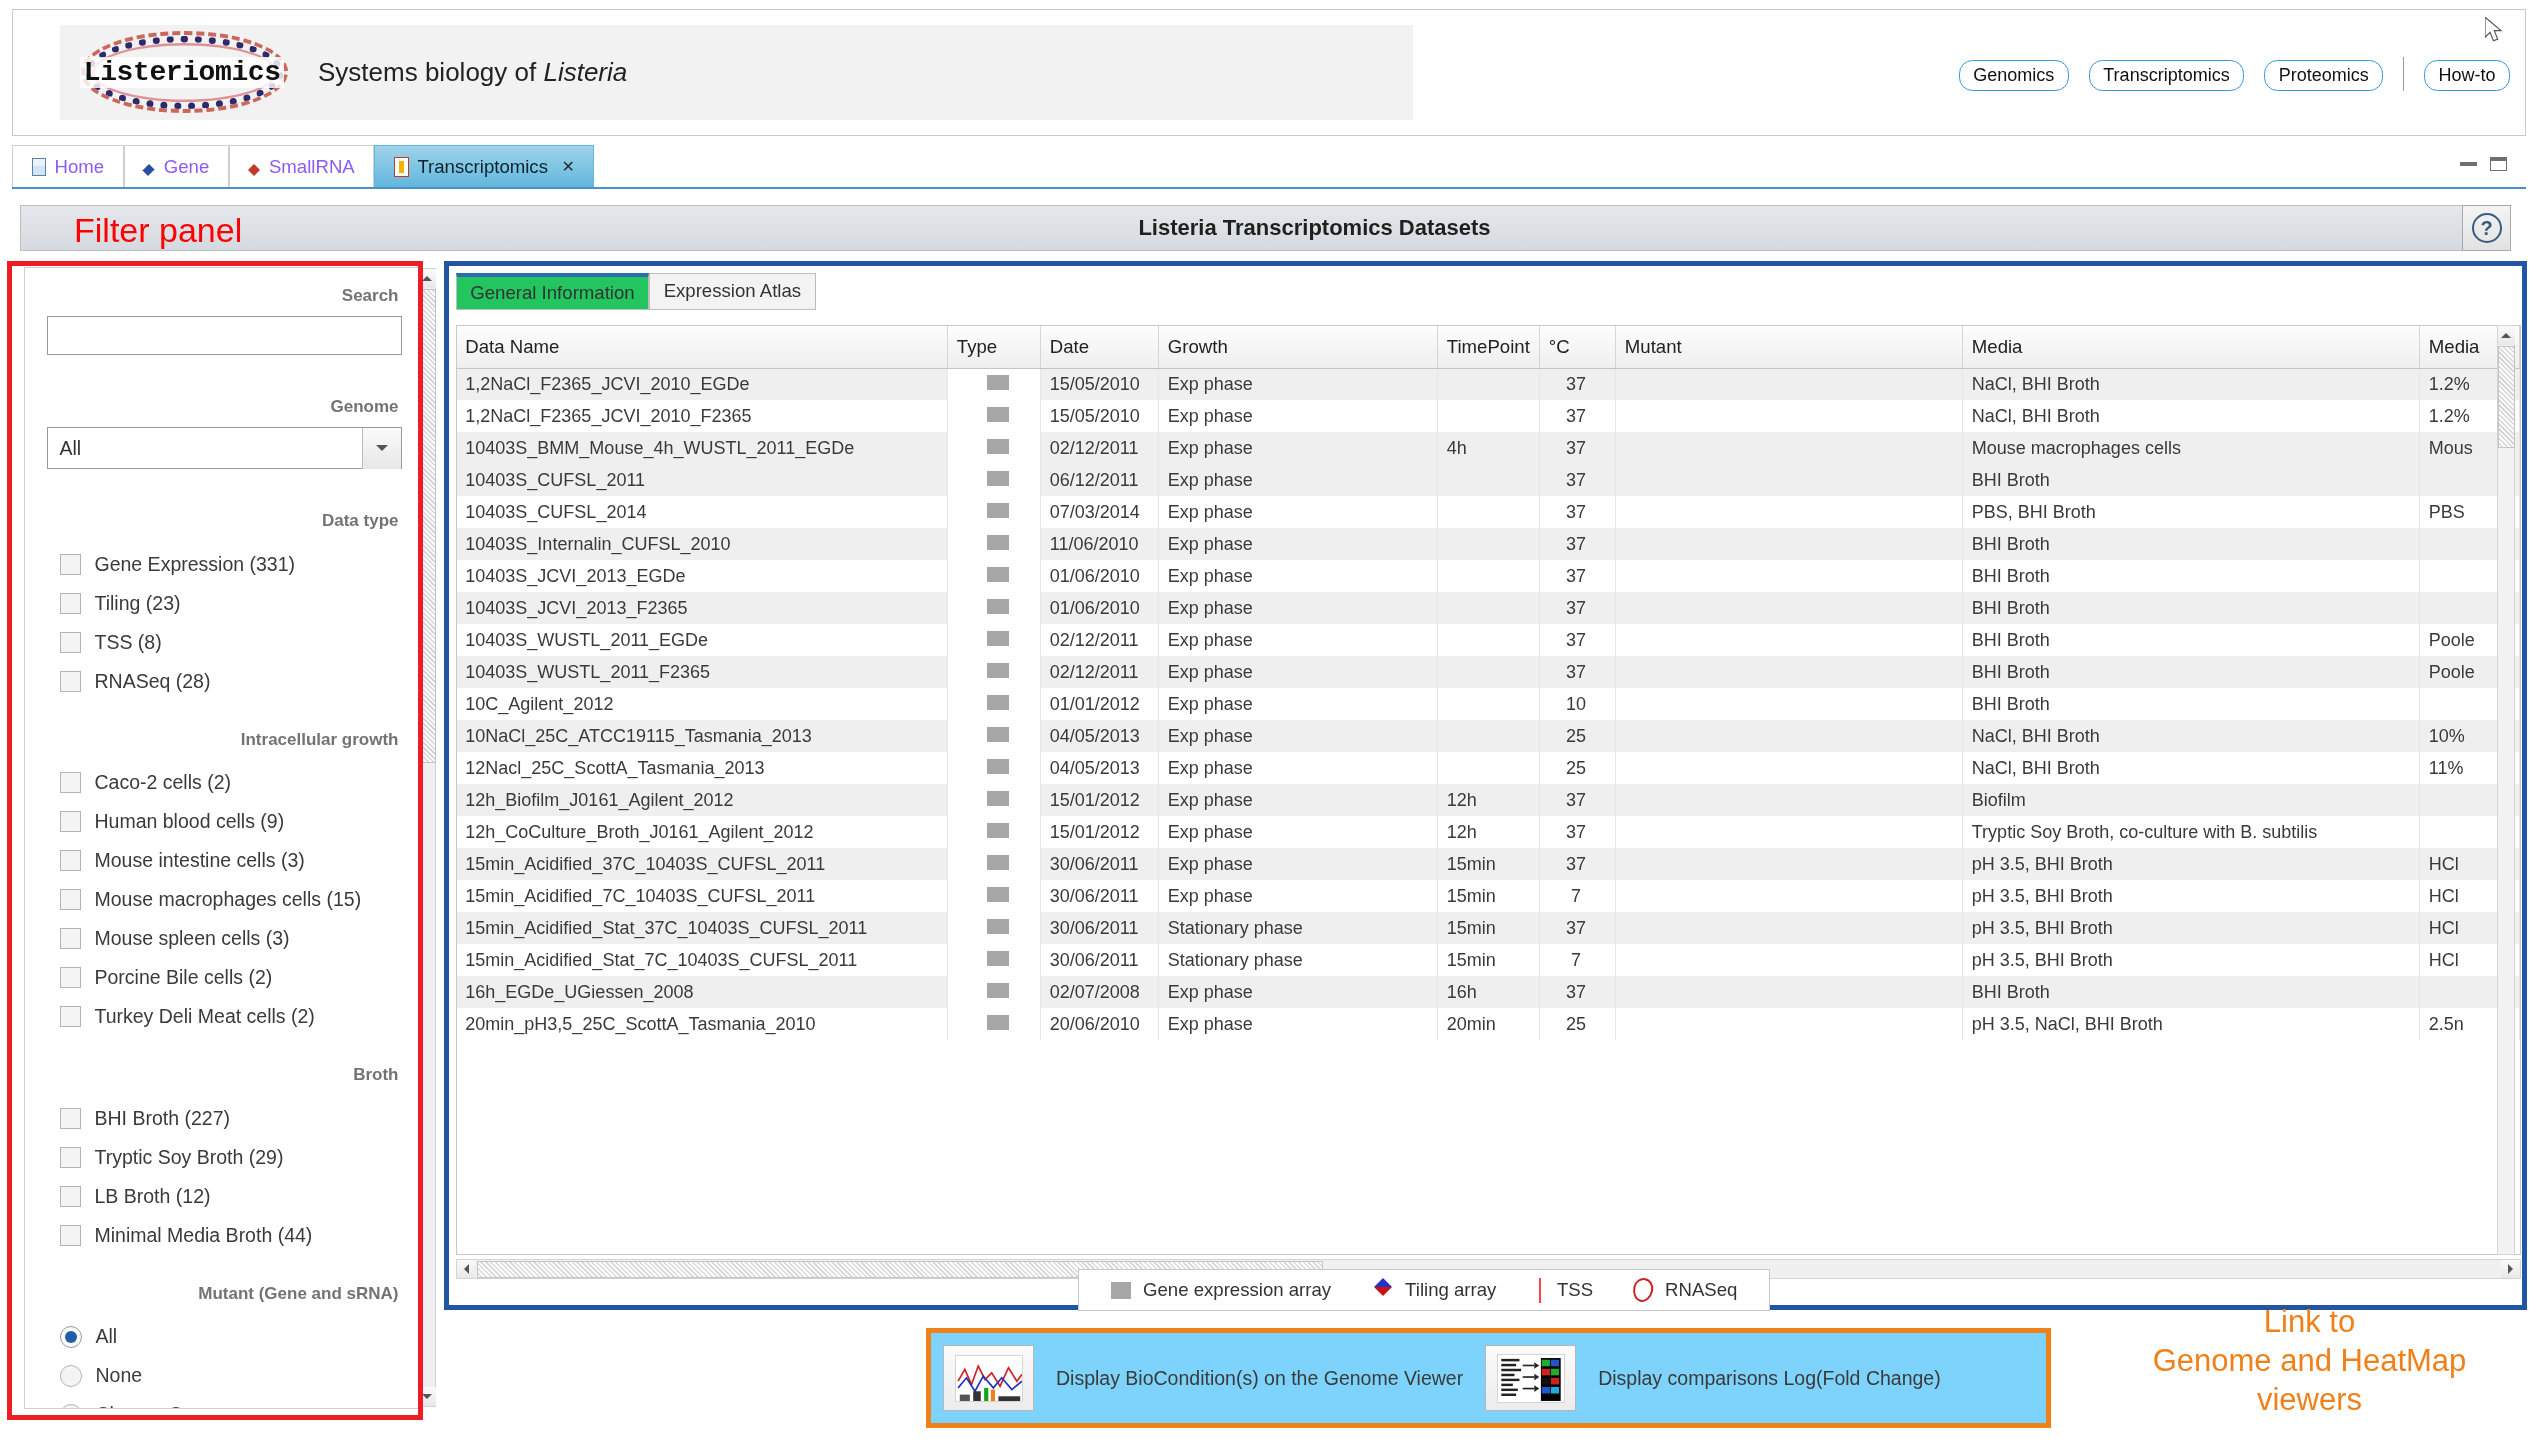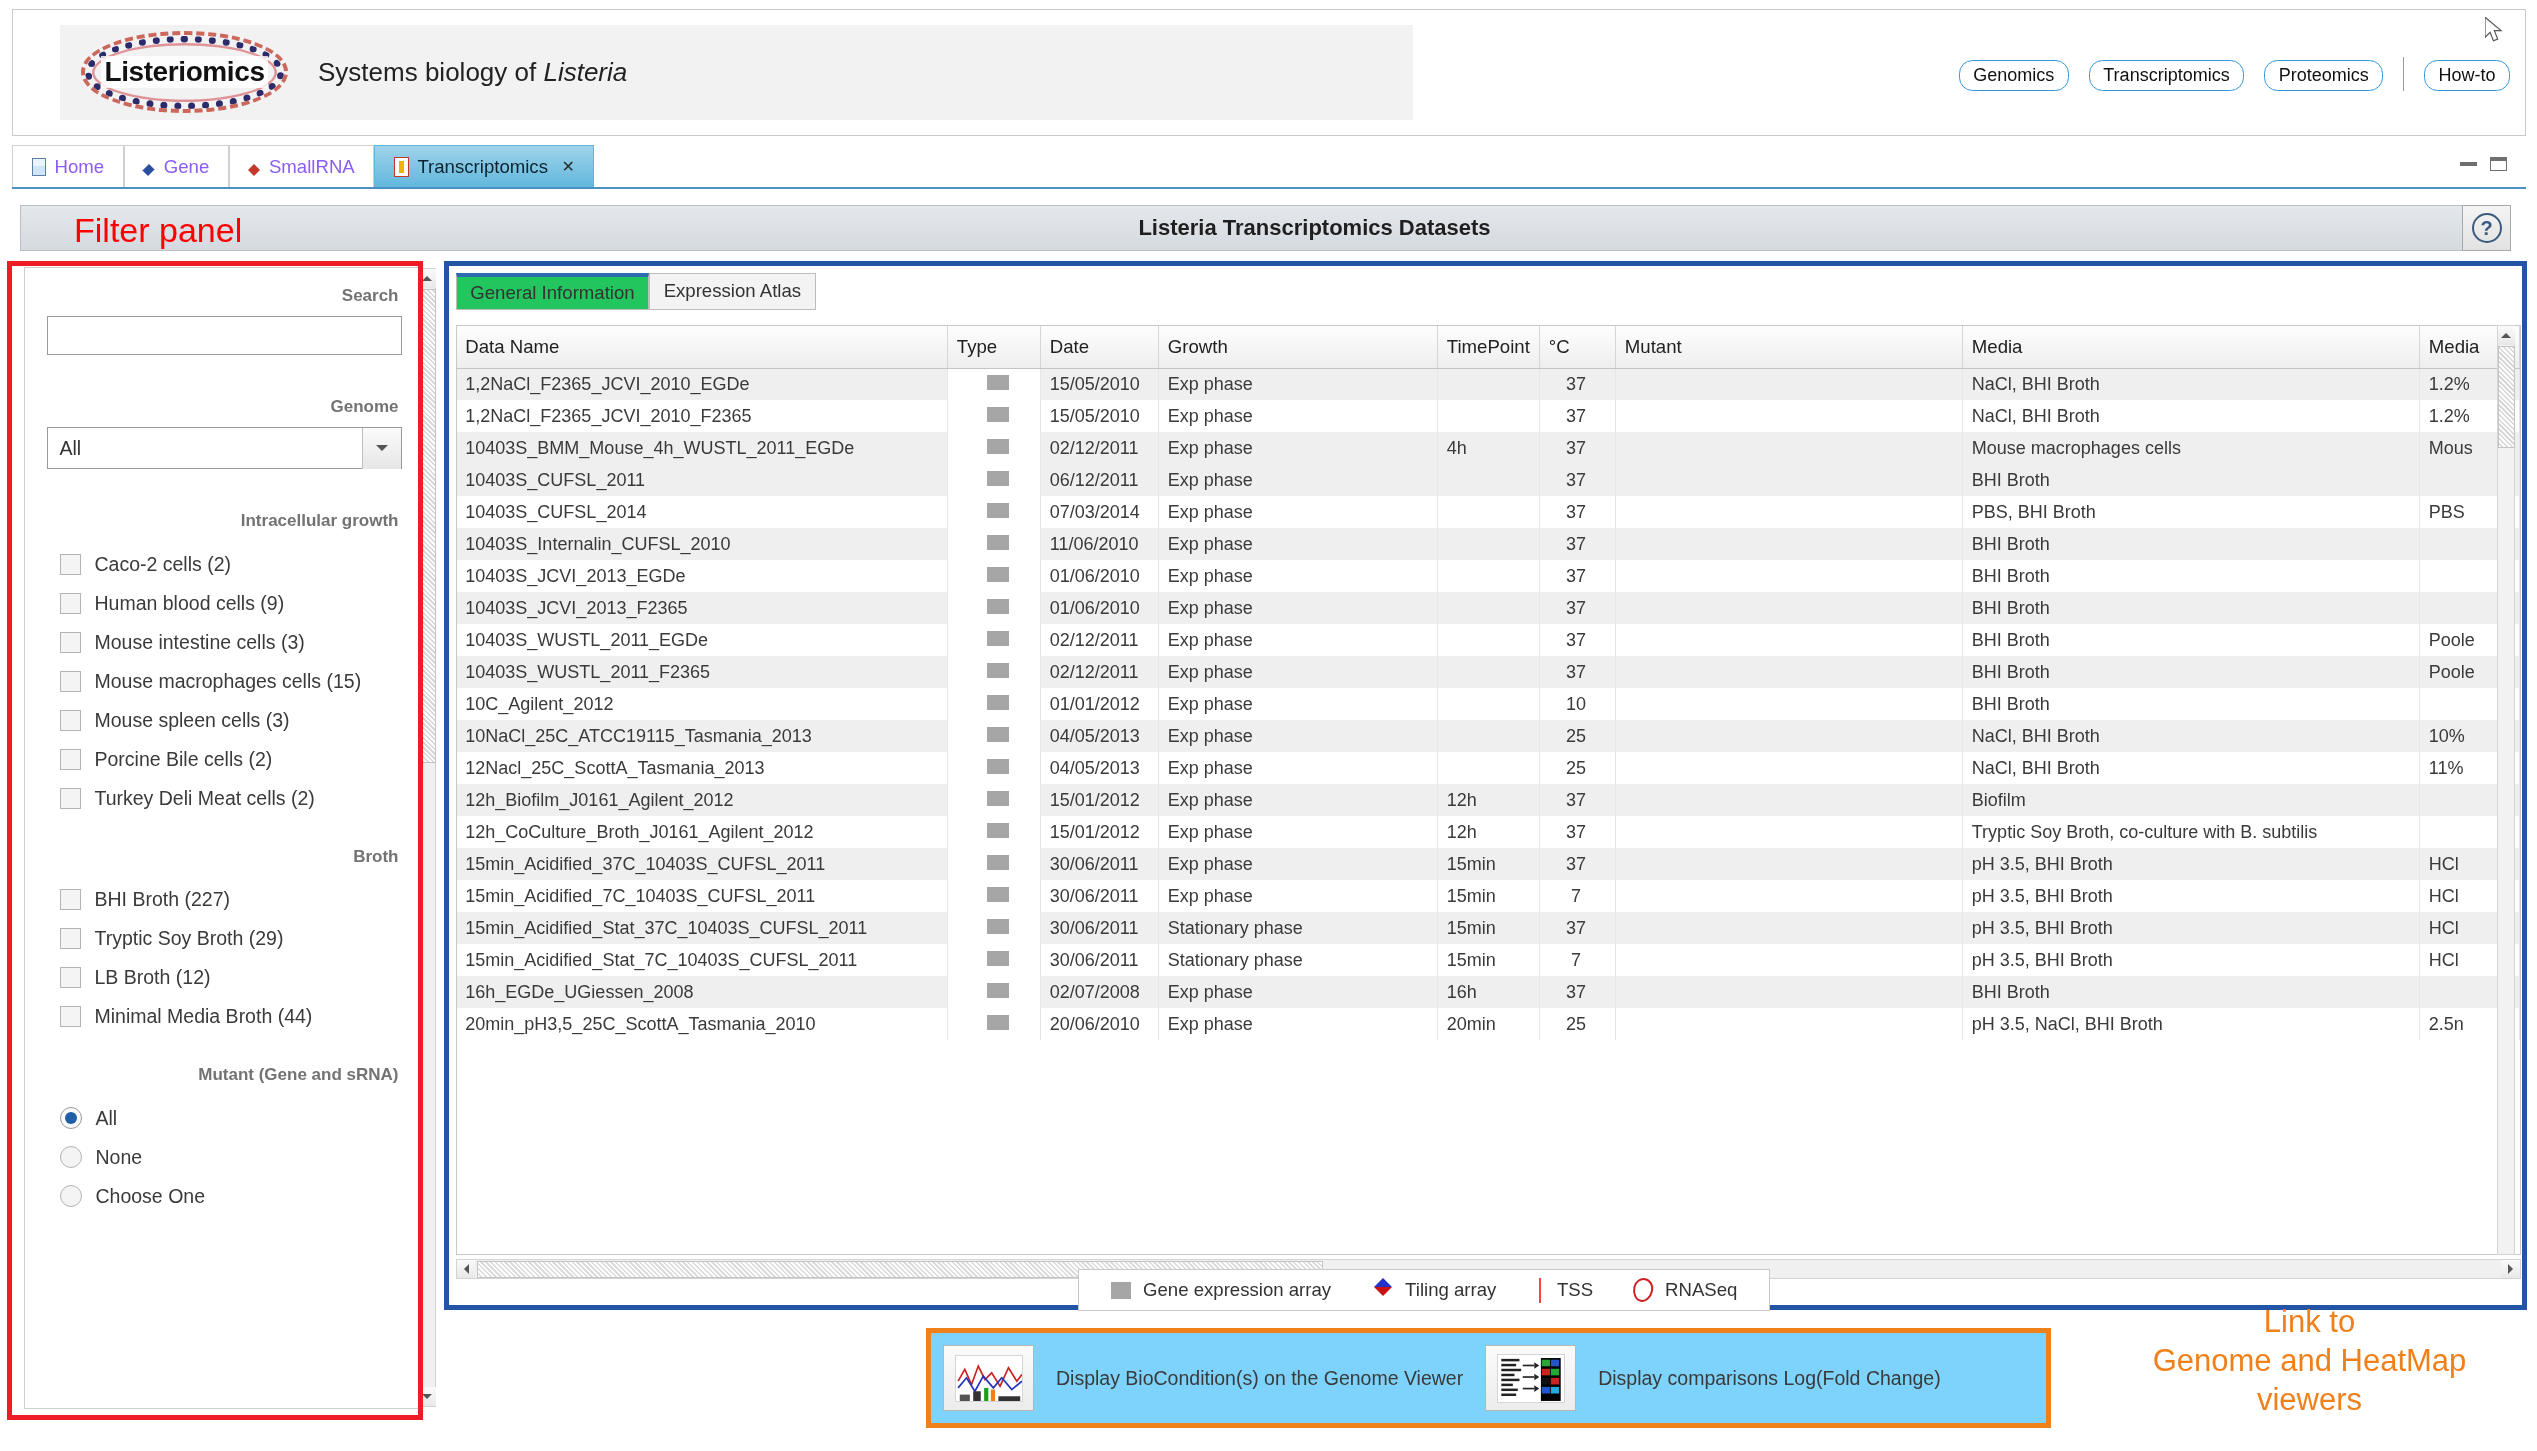--- a/index.html
+++ b/index.html
@@ -23,21 +23,21 @@
   }
   .logo-wrap {
     position: absolute; left: 47px; top: 15px;
     width: 1353px; height: 95px;
     background: #f2f2f2;
     display: flex; align-items: center;
   }
   .logo-ellipse {
     position: relative;
     width: 199px; height: 73px; margin-left: 25px;
-    display: flex; align-items: center; justify-content: center;
+    display: flex; align-items: center; justify-content: flex-end; font-family: Liberation Mono, monospace;
   }
   .logo-ellipse .ring {
     position: absolute; inset: 0;
     border-radius: 50%;
     border: 7.6px dotted #2b2b6b;
     box-shadow: 0 0 0 2.5px rgba(200,30,40,.45) inset;
   }
   .logo-ellipse .ring2 {
     position: absolute; left:-4.2px; top:-4.2px; right:-4.2px; bottom:-4.2px;
     border-radius: 50%;
@@ -447,20 +447,39 @@
 
     <div class="f-label">Search</div>
     <input class="f-search" type="text" value="" style="">
 
     <div class="f-label">Genome</div>
     <div class="f-select">
       <div class="val">All</div>
       <div class="arrow"></div>
     </div>
 
+    <div class="f-group">
+      <div class="f-label">Data type</div>
+      <div class="cb-row">
+        <span class="cbox"></span>
+        <span>Gene Expression (331)</span>
+      </div>
+      <div class="cb-row">
+        <span class="cbox"></span>
+        <span>Tiling (23)</span>
+      </div>
+      <div class="cb-row">
+        <span class="cbox"></span>
+        <span>TSS (8)</span>
+      </div>
+      <div class="cb-row">
+        <span class="cbox"></span>
+        <span>RNASeq (28)</span>
+      </div>
+    </div>
 
     <div class="f-group">
       <div class="f-label">Intracellular growth</div>
       <div class="cb-row">
         <span class="cbox"></span>
         <span>Caco-2 cells (2)</span>
       </div>
       <div class="cb-row">
         <span class="cbox"></span>
         <span>Human blood cells (9)</span>

